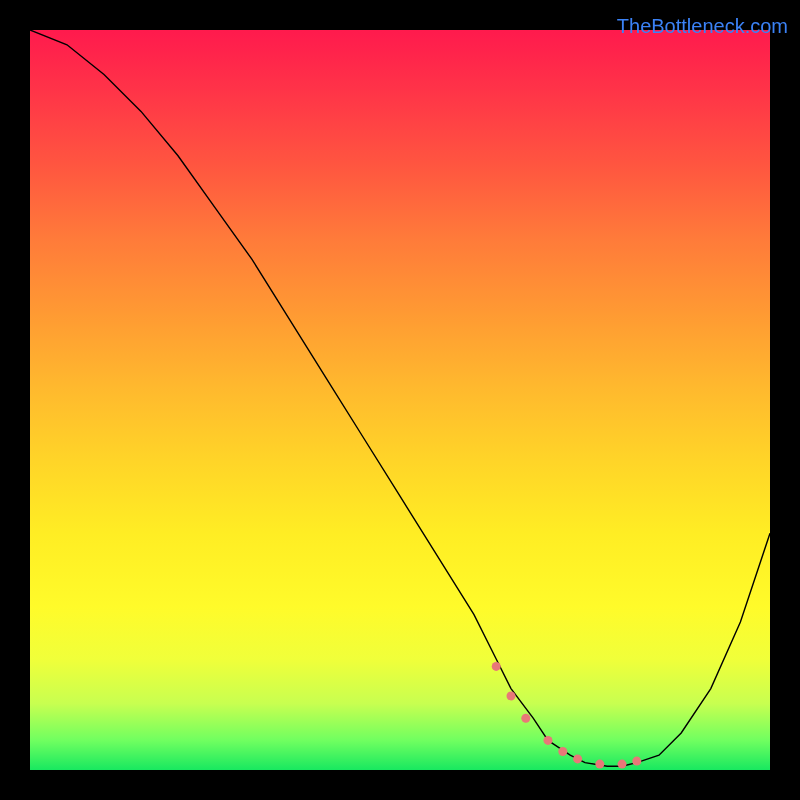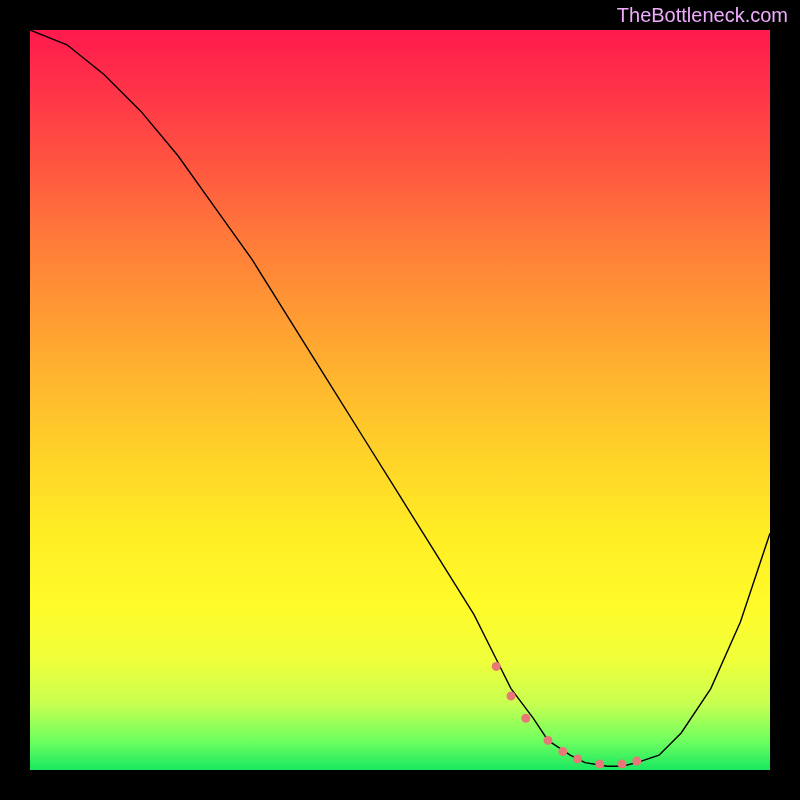--- a/index.html
+++ b/index.html
@@ -1,22 +1,22 @@
 <!DOCTYPE html>
 <html><head>
 <meta charset="utf-8">
 <style>
   * { margin: 0; padding: 0; box-sizing: border-box; }
   body { width: 800px; height: 800px; overflow: hidden; font-family: Arial, sans-serif; }
   .container { width: 800px; height: 800px; position: relative; background: #000; }
   .watermark {
     position: absolute;
-    top: 4px;
+    top: 15px;
     right: 12px;
-    color: #f0abfc;
+    color: #3b82f6;
     font-size: 20px;
     z-index: 10;
   }
   .plot-area {
     position: absolute;
     left: 30px;
     top: 30px;
     width: 740px;
     height: 740px;
     background: linear-gradient(to bottom,

